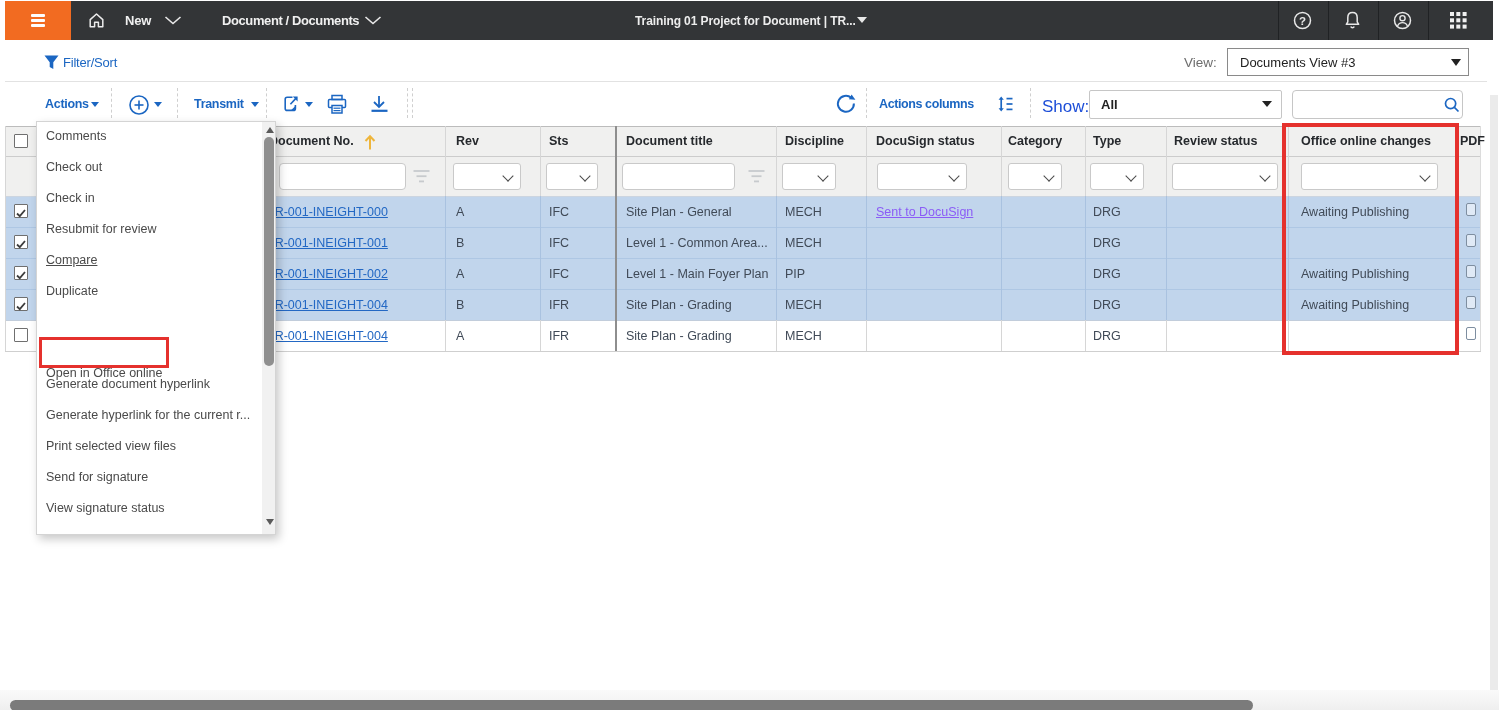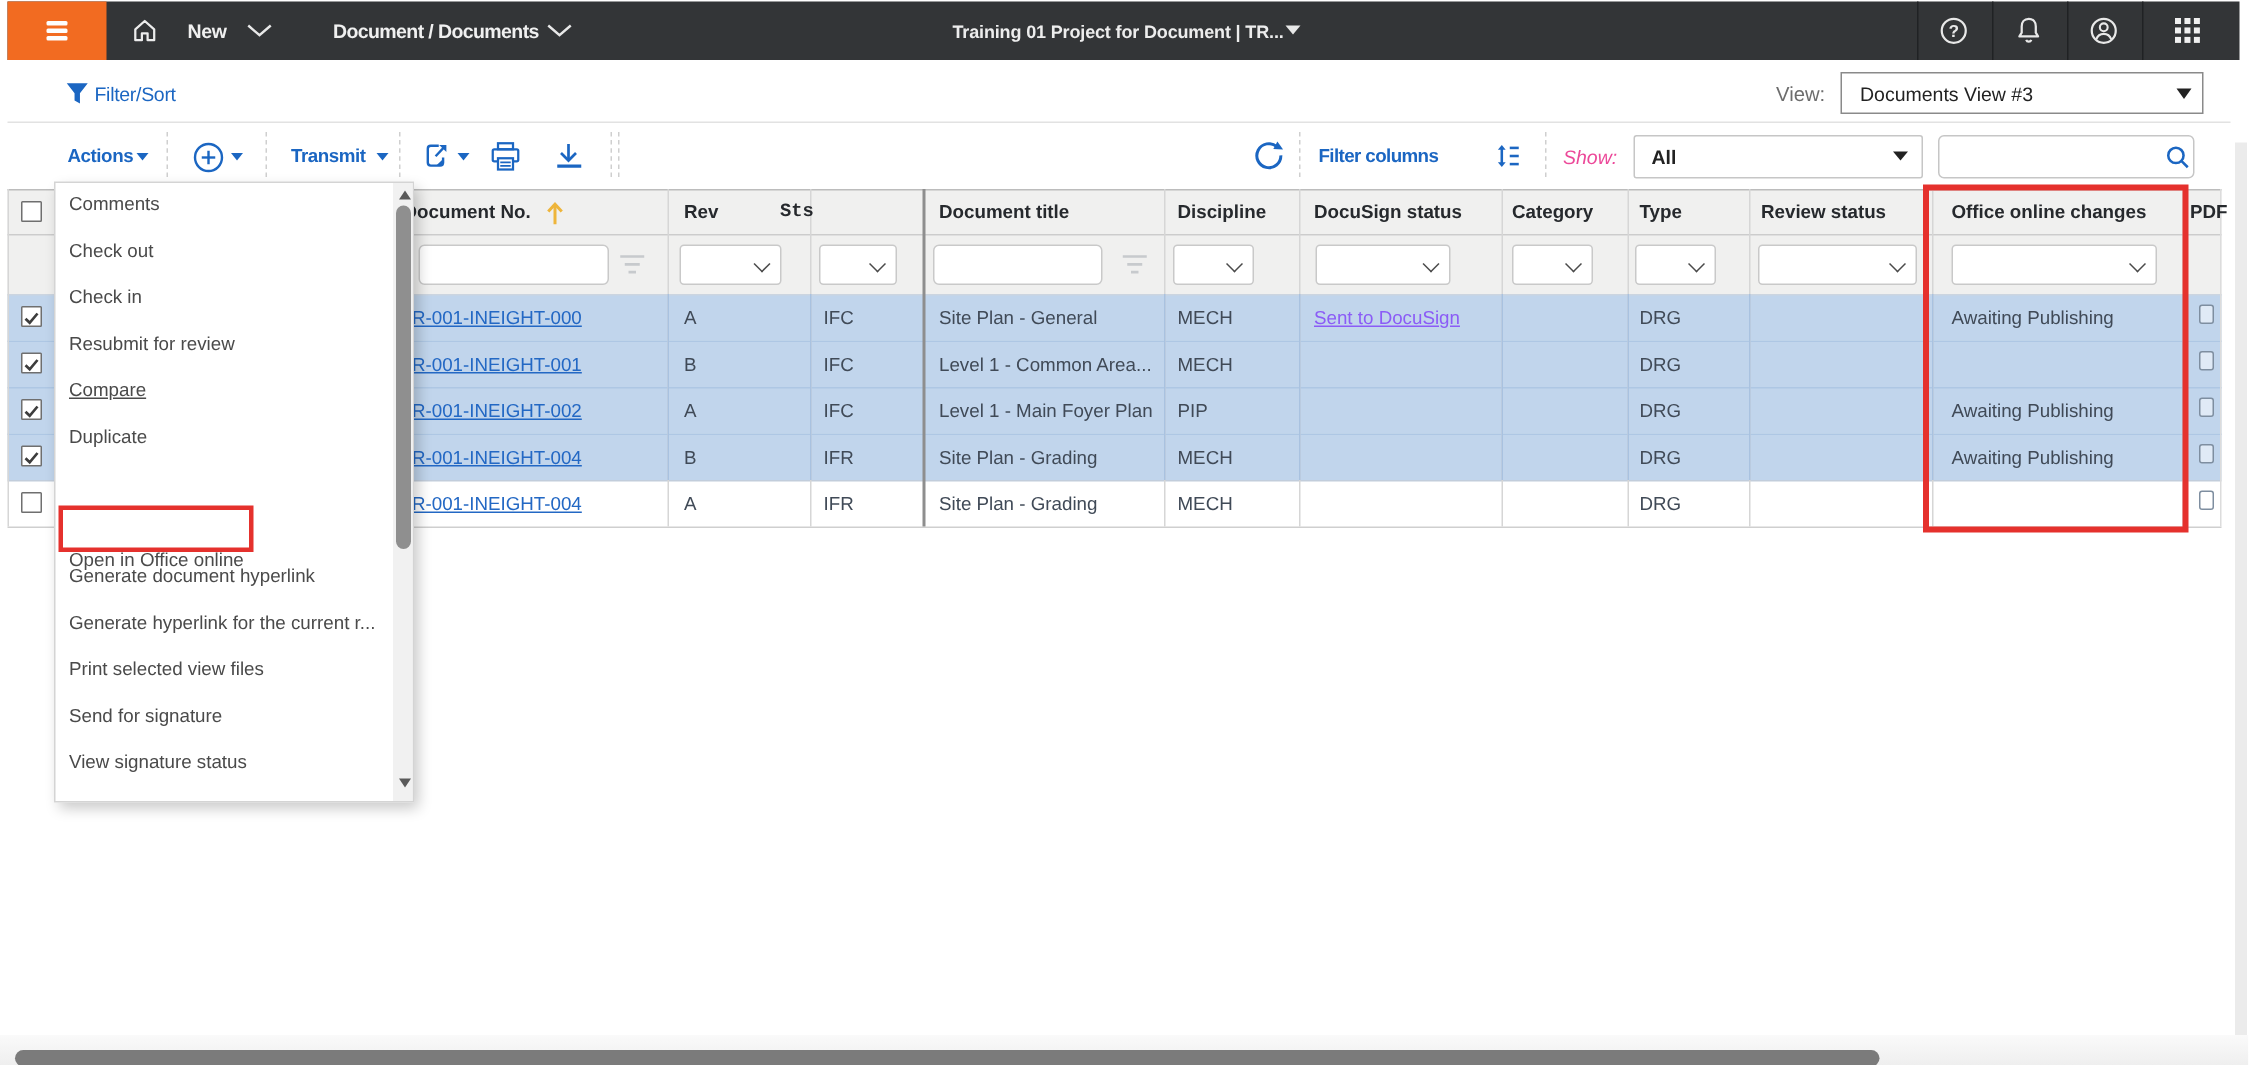--- a/index.html
+++ b/index.html
@@ -123,31 +123,31 @@
     <line x1="2.5" y1="17.8" x2="18.5" y2="17.8" stroke="#1b66c2" stroke-width="2.2"></line>
   </svg>
   <div class="dashsep" style="left:407px;"></div>
   <div class="dashsep" style="left:412px;"></div>
 
   <svg class="abs" style="left:835px; top:93px;" width="22" height="22" viewBox="0 0 22 22">
     <path d="M16.2 4.8 A8 8 0 1 0 18.9 10.6" fill="none" stroke="#1b66c2" stroke-width="2"></path>
     <polygon points="13.9,6.3 20.4,6.7 16.6,1.4" fill="#1b66c2"></polygon>
   </svg>
   <div class="dashsep" style="left:866px;"></div>
-  <div class="abs" style="left:879px; top:97px; font-size:12.5px; color:#1b66c2; font-weight:bold; letter-spacing:-0.4px;">Filter columns</div>
+  <div class="abs" style="left:879px; top:97px; font-size:12.5px; color:#1b66c2; font-weight:bold; letter-spacing:-0.4px;">Actions columns</div>
   <svg class="abs" style="left:998px; top:94px;" width="16" height="20" viewBox="0 0 16 20">
     <line x1="3.2" y1="4.5" x2="3.2" y2="15.5" stroke="#1b66c2" stroke-width="1.7"></line>
     <polygon points="0.6,5.8 3.2,2.6 5.8,5.8" fill="#1b66c2"></polygon>
     <polygon points="0.6,14.2 3.2,17.4 5.8,14.2" fill="#1b66c2"></polygon>
     <line x1="8.5" y1="4.6" x2="14.5" y2="4.6" stroke="#1b66c2" stroke-width="1.7"></line>
     <line x1="8.5" y1="10" x2="14.5" y2="10" stroke="#1b66c2" stroke-width="1.7"></line>
     <line x1="8.5" y1="15.4" x2="14.5" y2="15.4" stroke="#1b66c2" stroke-width="1.7"></line>
   </svg>
   <div class="dashsep" style="left:1030px;"></div>
-  <div class="abs" style="left:1042px; top:97px; font-size:13px; color:#ec4899;font-style:italic;">Show:</div>
+  <div class="abs" style="left:1042px; top:97px; font-size:17px; color:#1d4ed8;">Show:</div>
   <div class="abs" style="left:1089px; top:90px; width:193px; height:29px; background:#fff; border:1px solid #c6c6c6; border-radius:2px;"></div>
   <div class="abs" style="left:1101px; top:97px; font-size:13px; color:#222; font-weight:bold;">All</div>
   <div class="tri" style="left:1262px; top:101px; border-left:5px solid transparent; border-right:5px solid transparent; border-top:6px solid #222;"></div>
   <div class="abs" style="left:1292px; top:90px; width:171px; height:29px; background:#fff; border:1px solid #c6c6c6; border-radius:4px;"></div>
   <div class="abs" style="left:1305px; top:97px; font-size:13px; color:#9c9c9c;margin-top:32px;">Search Submittals</div>
   <svg class="abs" style="left:1443px; top:96px;" width="18" height="18" viewBox="0 0 18 18">
     <circle cx="7.6" cy="7.6" r="5.1" fill="none" stroke="#1b66c2" stroke-width="1.7"></circle>
     <line x1="11.4" y1="11.4" x2="15.5" y2="15.5" stroke="#1b66c2" stroke-width="1.7"></line>
   </svg>
 
@@ -191,21 +191,21 @@
   <div class="abs" style="left:1288px; top:196px; width:1px; height:124px; background:#a9c2e0;"></div>
   <div class="abs" style="left:1455px; top:196px; width:1px; height:124px; background:#a9c2e0;"></div>
 
   <div class="cb" style="left:14px; top:134px;"></div>
   <div class="hdrtxt" style="left:269px; top:134px;">Document No.</div>
   <svg class="abs" style="left:364px; top:134px;" width="12" height="17" viewBox="0 0 12 17">
     <line x1="6" y1="3" x2="6" y2="15.5" stroke="#eeb53b" stroke-width="2"></line>
     <polyline points="1.5,7 6,2.2 10.5,7" fill="none" stroke="#eeb53b" stroke-width="2"></polyline>
   </svg>
   <div class="hdrtxt" style="left:456px; top:134px;">Rev</div>
-  <div class="hdrtxt" style="left:520px; top:134px;font-family:Liberation Mono, monospace;">Sts</div>
+  <div class="hdrtxt" style="left:549px; top:134px;">Sts</div>
   <div class="hdrtxt" style="left:626px; top:134px;">Document title</div>
   <div class="hdrtxt" style="left:785px; top:134px;">Discipline</div>
   <div class="hdrtxt" style="left:876px; top:134px;">DocuSign status</div>
   <div class="hdrtxt" style="left:1008px; top:134px;">Category</div>
   <div class="hdrtxt" style="left:1093px; top:134px;">Type</div>
   <div class="hdrtxt" style="left:1174px; top:134px;">Review status</div>
   <div class="hdrtxt" style="left:1301px; top:134px;">Office online changes</div>
   <div class="hdrtxt" style="left:1460px; top:134px;">PDF</div>
 
   <div class="fsel" style="left:279px; top:163px; width:127px; border-radius:4px;"></div>

